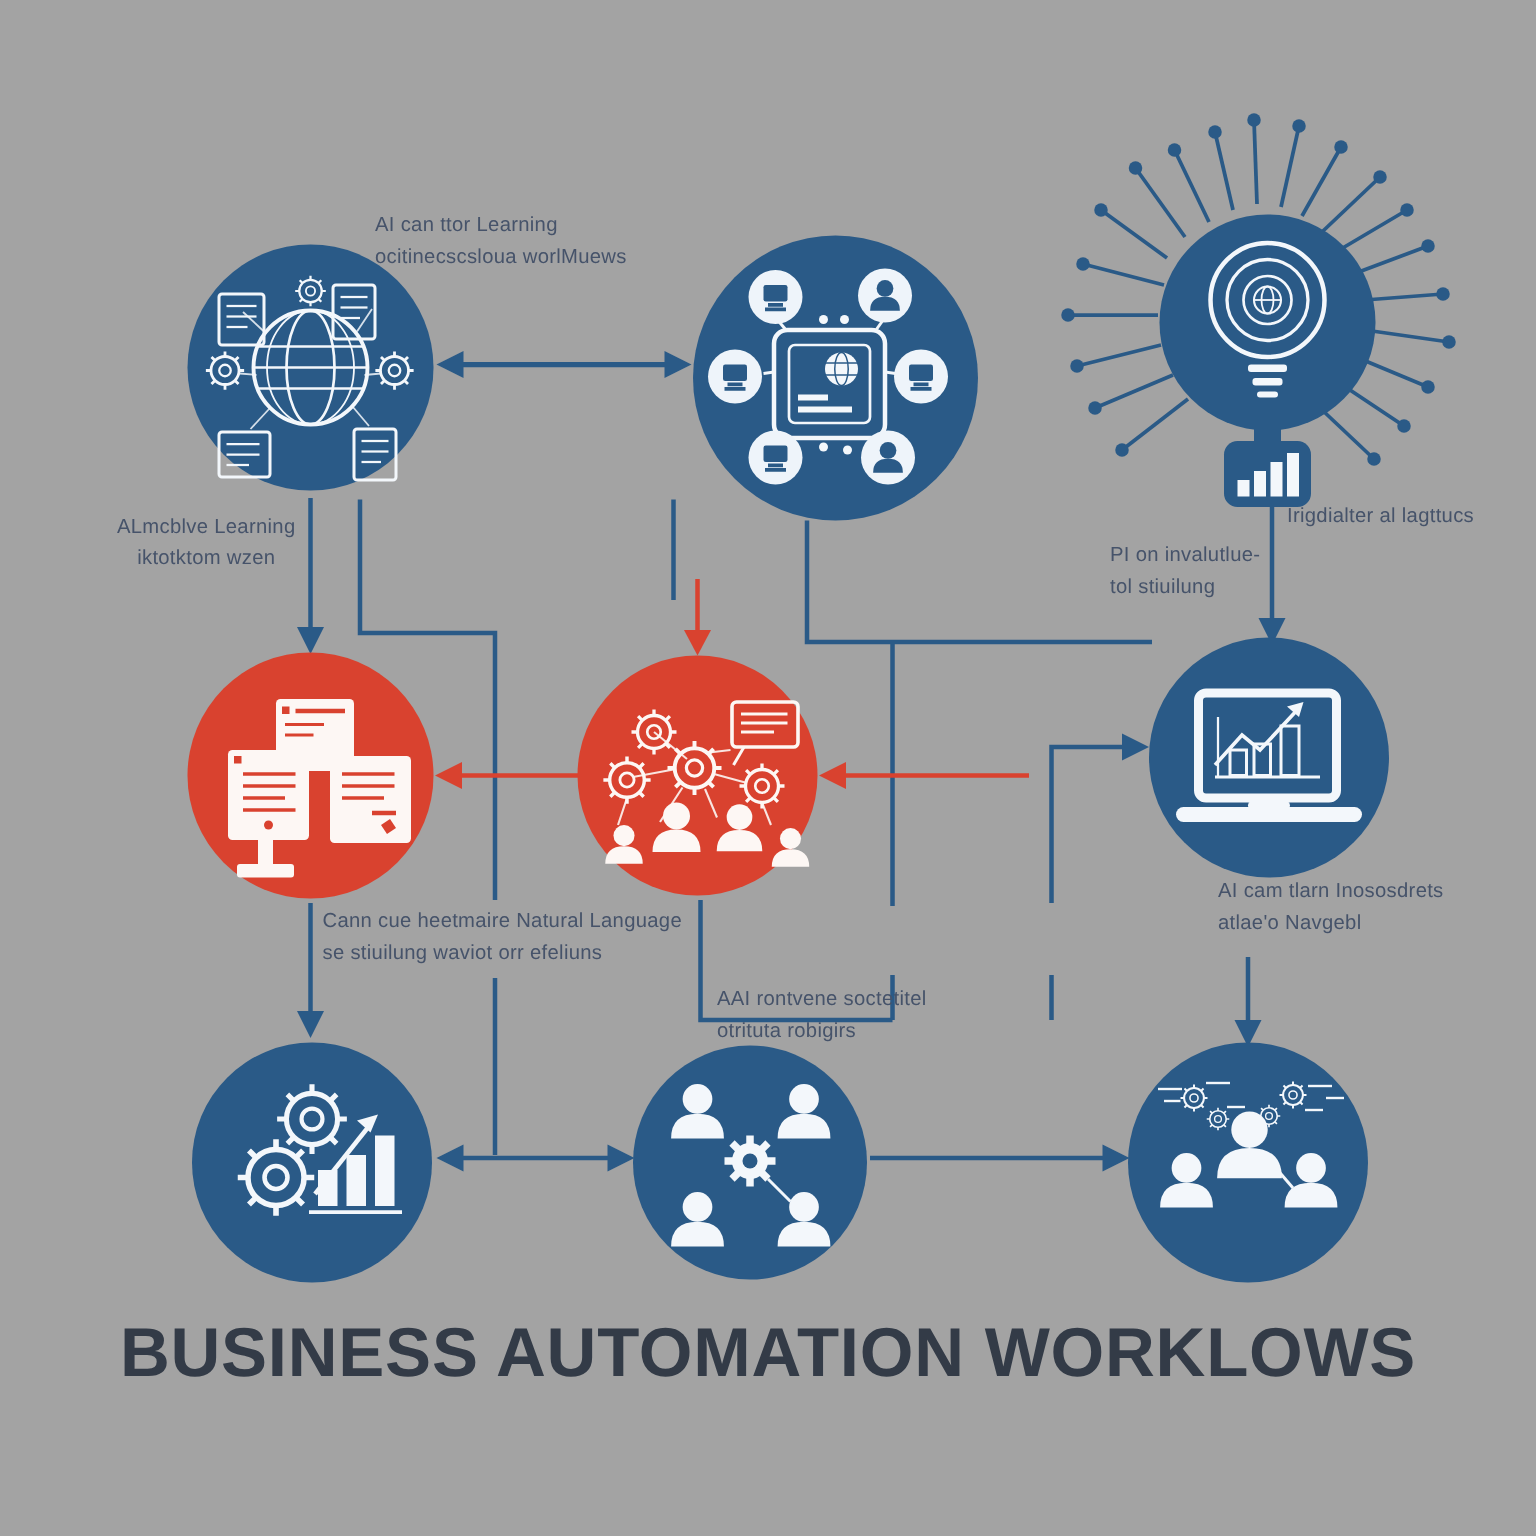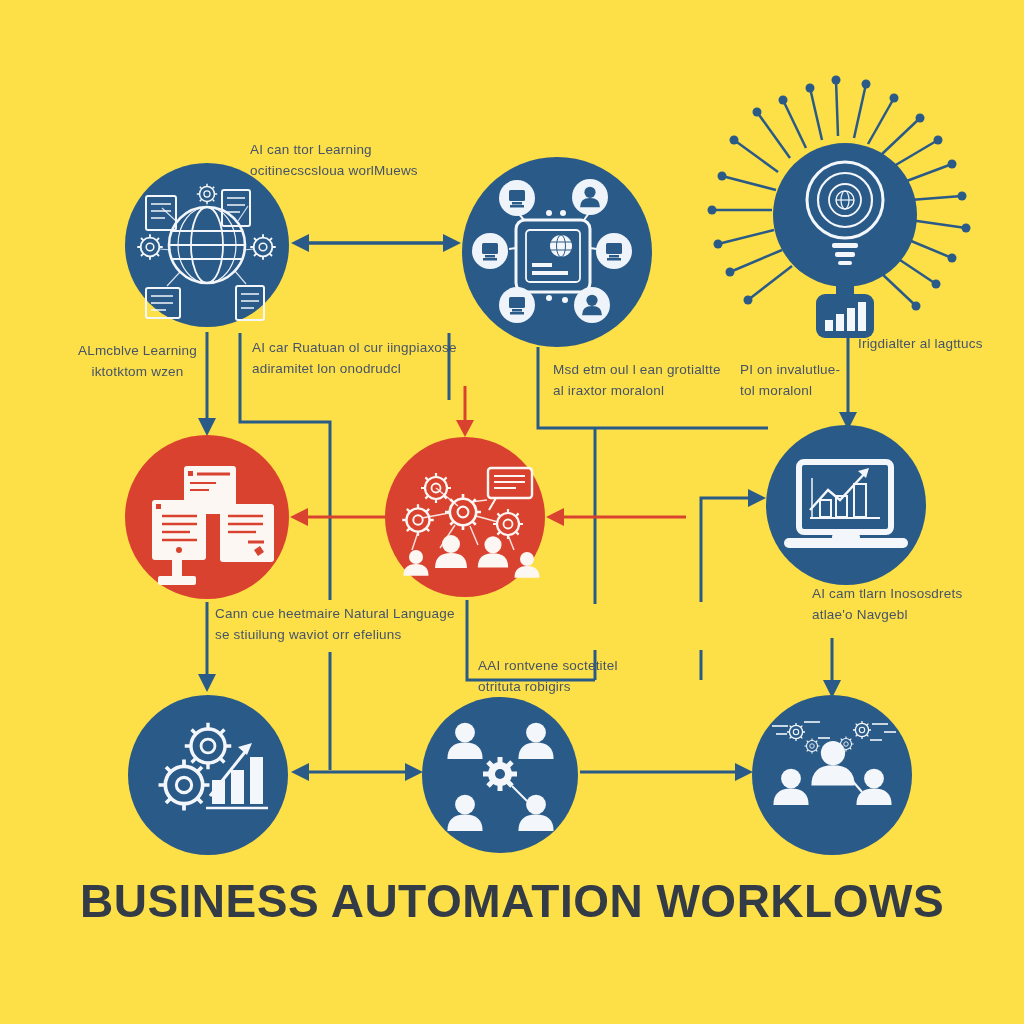--- a/index.html
+++ b/index.html
@@ -1,19 +1,19 @@
 <!DOCTYPE html>
 <html><head>
 <meta charset="utf-8">
 <style>
   html,body{margin:0;padding:0;}
   .canvas{
     position:relative;
     width:1024px;height:1024px;
-    background:#fde047;
+    background:#a3a3a3;
     overflow:hidden;
     font-family:"Liberation Sans", sans-serif;
   }
   svg.diagram{position:absolute;left:0;top:0;}
   .lbl{
     position:absolute;
     font-size:13.5px;
     line-height:1.55;
     color:#46536a;
     white-space:pre-line;
@@ -417,26 +417,22 @@
       <use href="#person" transform="translate(874,794) scale(1.1)"></use>
       <line x1="850" y1="778" x2="862" y2="792" stroke="#f3f7fb" stroke-width="2"></line>
     </g>
   </g>
 </svg>
 
   <div class="lbl" style="left:250px;top:140px;">AI can ttor Learning
 ocitinecscsloua worlMuews</div>
   <div class="lbl" style="left:78px;top:341px;text-align:center;">ALmcblve Learning
 iktotktom wzen</div>
-  <div class="lbl" style="left:252px;top:338px;">AI car Ruatuan ol cur iingpiaxose
-adiramitet lon onodrudcl</div>
-  <div class="lbl" style="left:553px;top:360px;">Msd etm oul l ean grotialtte
-al iraxtor moralonl</div>
   <div class="lbl" style="left:740px;top:360px;">PI on invalutlue-
-tol moralonl</div>
+tol stiuilung</div>
   <div class="lbl" style="left:858px;top:334px;">Irigdialter al lagttucs</div>
   <div class="lbl" style="left:215px;top:604px;">Cann cue heetmaire Natural Language
 se stiuilung waviot orr efeliuns</div>
   <div class="lbl" style="left:812px;top:584px;">AI cam tlarn Inososdrets
 atlae'o Navgebl</div>
   <div class="lbl" style="left:478px;top:608px;margin-top:48px;">AAI rontvene soctetitel
 otrituta robigirs</div>
 
   <div class="title">BUSINESS AUTOMATION WORKLOWS</div>
 </div>

